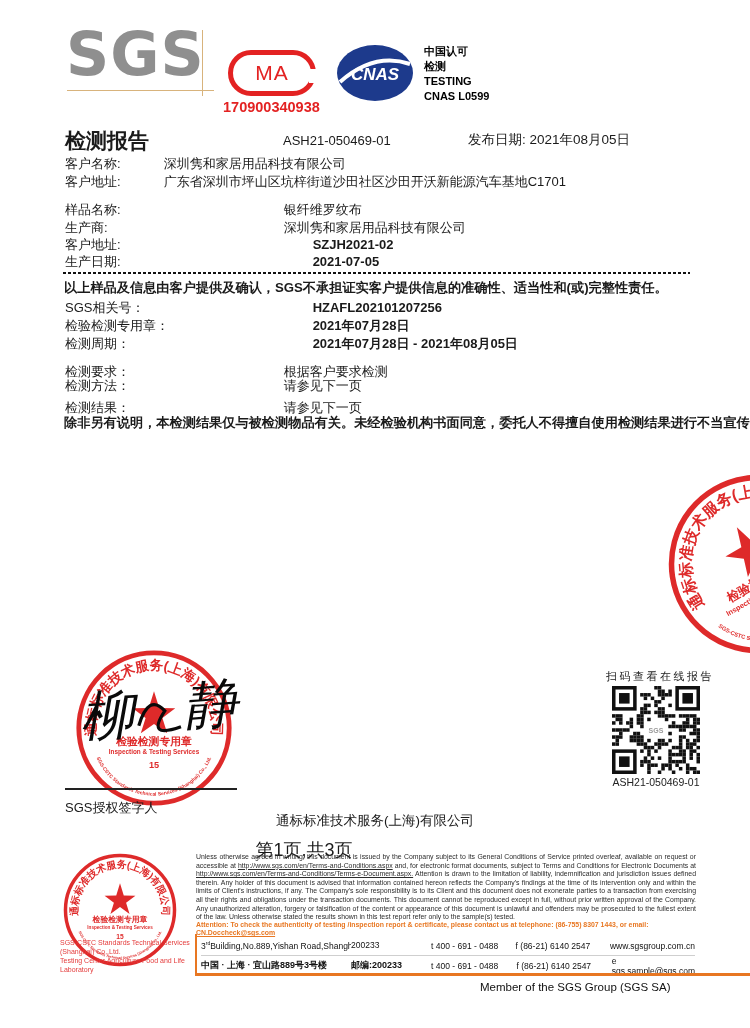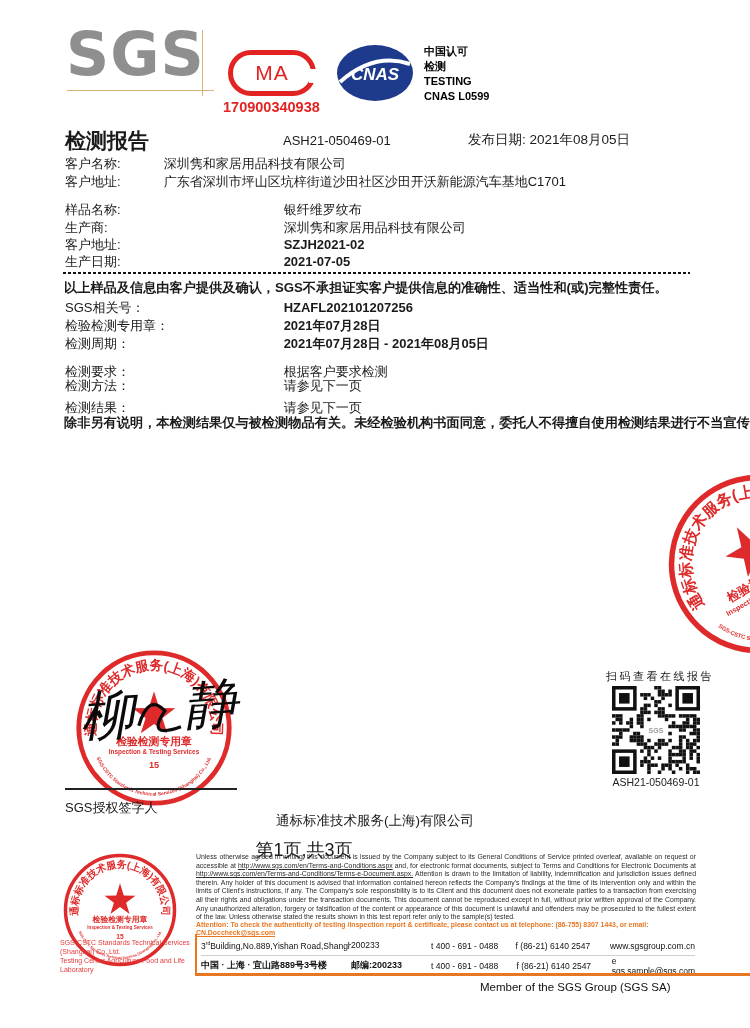--- a/index.html
+++ b/index.html
@@ -23,21 +23,21 @@
   
   .title{position:absolute;left:65px;top:127px;font-size:21px;font-weight:bold;}
   .report-no{position:absolute;left:283px;top:133px;font-size:13px;}
   .issue-date{position:absolute;left:468px;top:131px;font-size:13.5px;font-weight:normal;}
 
   
   .crow{position:absolute;left:65px;font-size:13px;white-space:nowrap;}
   .crow .lbl{display:inline-block;width:95px;}
   .srow{position:absolute;left:65px;font-size:13px;white-space:nowrap;}
   .srow .lbl{display:inline-block;width:215px;}
-  .val-strong{font-weight:bold;}
+  .val-strong{font-weight:bold;margin-left:29px;}
   .dashed{position:absolute;left:63px;top:272px;width:627px;height:2px;
           background:repeating-linear-gradient(90deg,#111 0 3px,transparent 3px 5px);}
   .sample-disc{position:absolute;left:64px;top:279px;font-size:13.2px;font-weight:bold;white-space:nowrap;}
   .note{position:absolute;left:64px;top:414px;font-size:13.2px;font-weight:bold;white-space:nowrap;}
 
   
   .stamp-slot svg{width:100%;height:100%;}
   .stamp-right{position:absolute;left:666px;top:472px;width:184px;height:184px;transform:rotate(-30deg);opacity:.95;}
   .stamp-sign{position:absolute;left:74px;top:648px;width:160px;height:160px;opacity:.95;}
   .stamp-footer{position:absolute;left:62px;top:852px;width:116px;height:116px;opacity:.95;}

